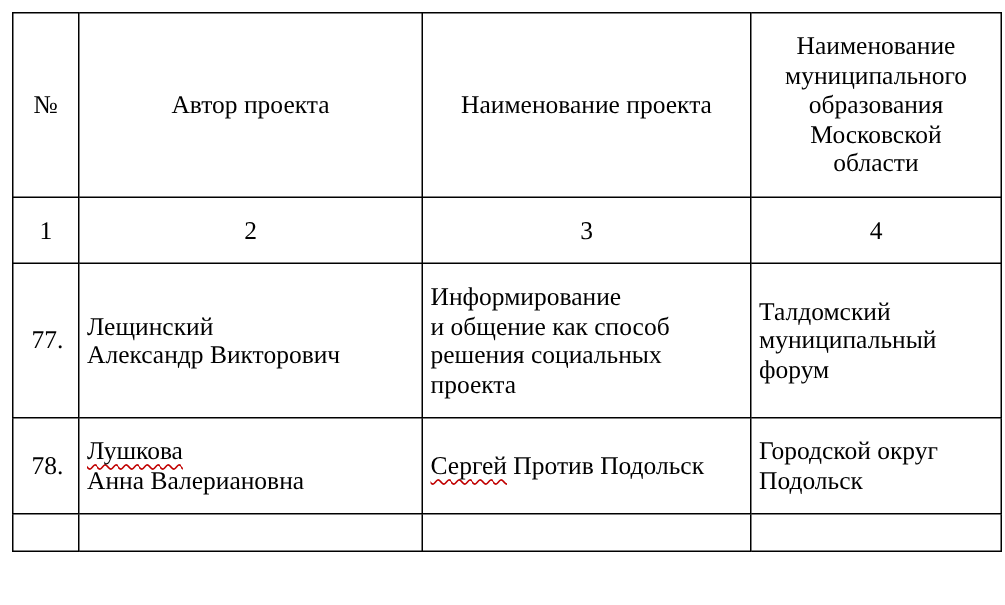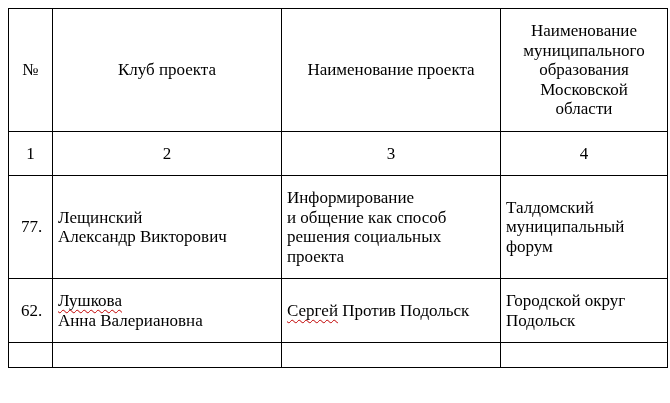--- a/index.html
+++ b/index.html
@@ -61,21 +61,21 @@
     <col style="width:219px">
     <col style="width:167px">
   </colgroup>
 
   <tbody>
       <tr class="hdr">
     <td class="c">
       <span>№</span>
     </td>
     <td class="c">
-      <span>Клуб проекта</span>
+      <span>Автор проекта</span>
     </td>
     <td class="c">
       <span>Наименование проекта</span>
     </td>
     <td class="c">
       <span class="line">Наименование</span>
       <span class="line">муниципального</span>
       <span class="line">образования</span>
       <span class="line">Московской</span>
       <span class="line">области</span>
@@ -104,21 +104,21 @@
       <span class="line">проекта</span>
     </td>
     <td class="l">
       <span class="line">Талдомский</span>
       <span class="line">муниципальный</span>
       <span class="line">форум</span>
     </td>
   </tr>
 
   <tr class="r78">
-    <td class="c">62.</td>
+    <td class="c">78.</td>
     <td class="l">
       <span class="line"><span class="misspell">Лушкова</span></span>
       <span class="line">Анна Валериановна</span>
     </td>
     <td class="l">
       <span class="line"><span class="misspell">Сергей</span> <span>Против Подольск</span></span>
     </td>
     <td class="l">
       <span class="line">Городской округ</span>
       <span class="line">Подольск</span>

